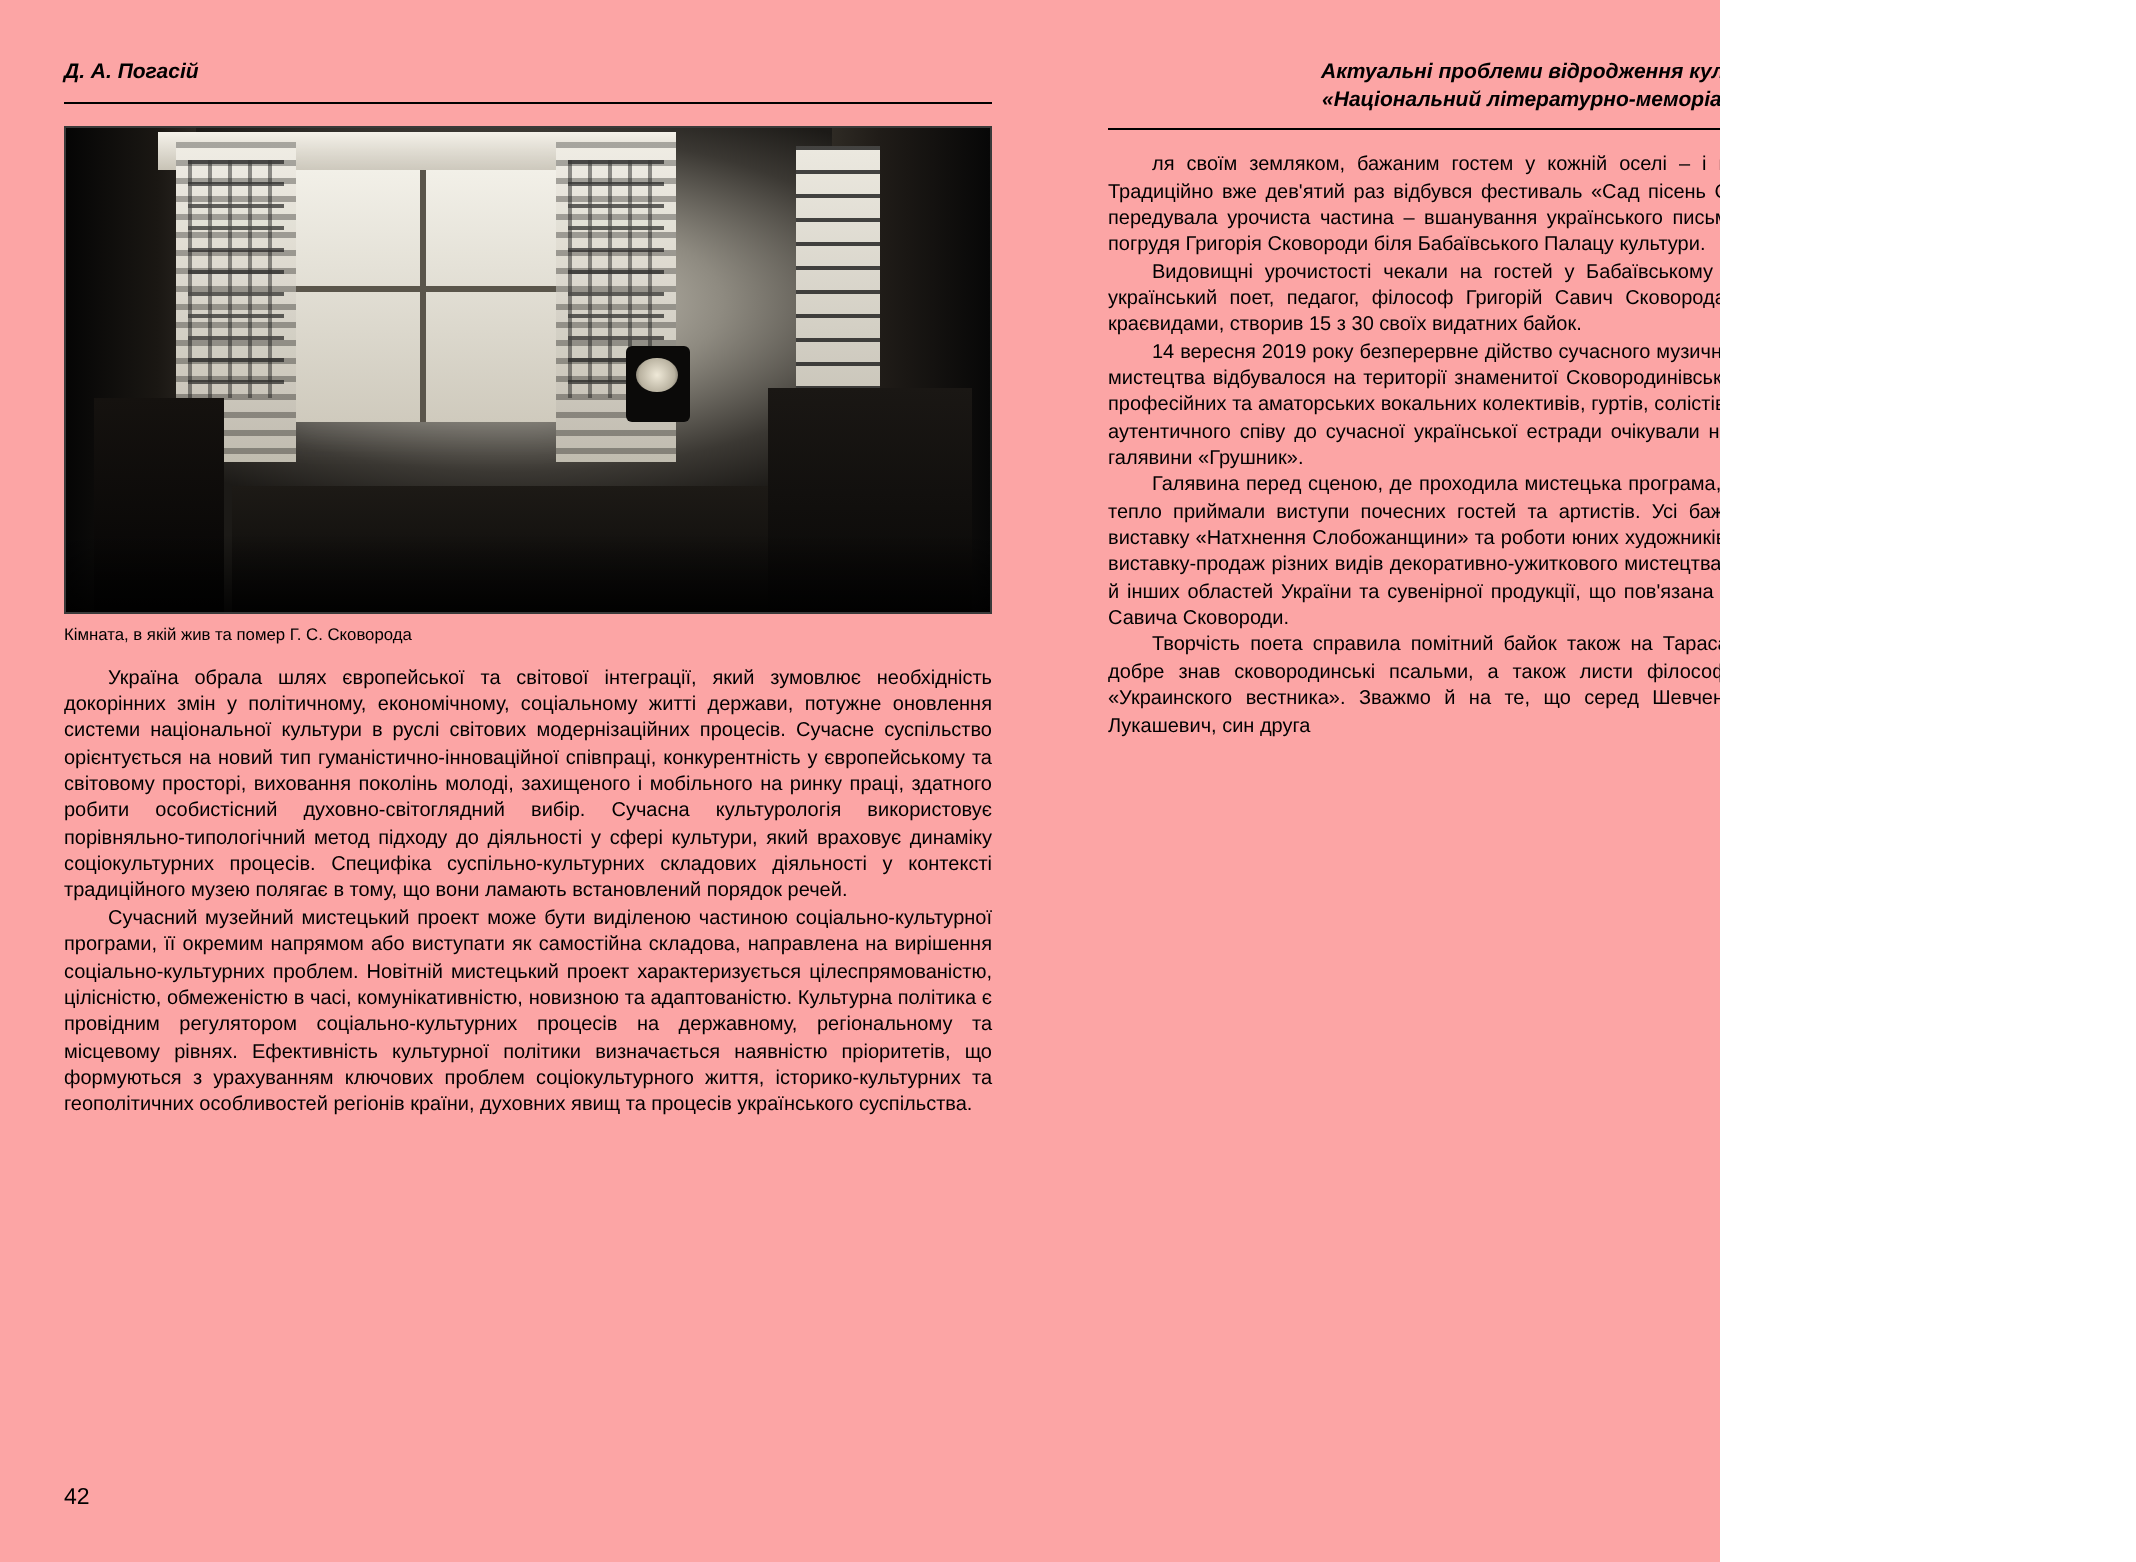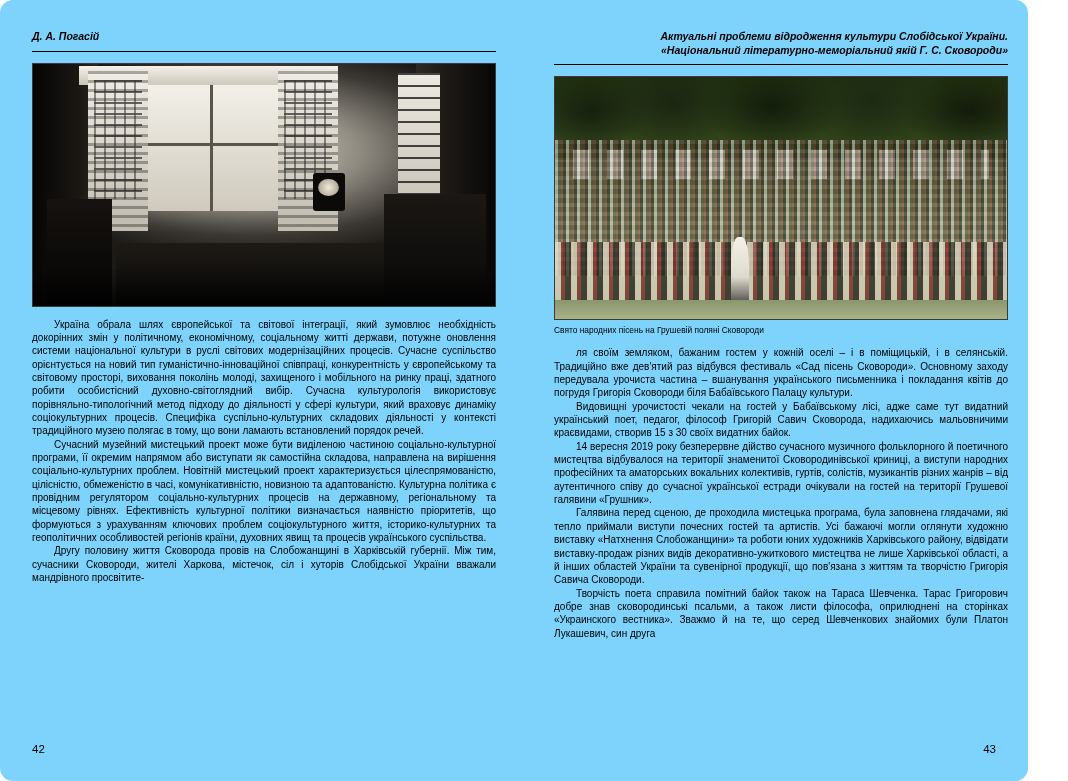--- a/index.html
+++ b/index.html
@@ -6,25 +6,24 @@
     margin: 0;
     padding: 0;
     background: #ffffff;
   }
   body {
     font-family: "Liberation Sans", sans-serif;
     color: #000000;
   }
   .spread {
     position: relative;
-    width: 1028px;
+    width: 860px;
     height: 781px;
-    background: #7dd3fc;
+    background: #fca5a5;
     overflow: hidden;
-    border-radius: 13px;
   }
   .page {
     position: absolute;
     top: 0;
     height: 781px;
     box-sizing: border-box;
   }
   .page-left {
     left: 0;
     width: 534px;
@@ -262,49 +261,38 @@
         <div class="curtain r">
             <div class="emb"></div>
           </div>
         <div class="towel"></div>
         <div class="clock"></div>
         <div class="table"></div>
         <div class="chair"></div>
         <div class="cabinet"></div>
         <div class="floor-shadow"></div>
       </div>
+      <div class="caption">Кімната, в якій жив та помер Г. С. Сковорода</div>
     </div>
 
     <div class="body-text">
       <p>Україна обрала шлях європейської та світової інтеграції, який зумовлює необхідність докорінних змін у політичному, економічному, соціальному житті держави, потужне оновлення системи національної культури в руслі світових модернізаційних процесів. Сучасне суспільство орієнтується на новий тип гуманістично-інноваційної співпраці, конкурентність у європейському та світовому просторі, виховання поколінь молоді, захищеного і мобільного на ринку праці, здатного робити особистісний духовно-світоглядний вибір. Сучасна культурологія використовує порівняльно-типологічний метод підходу до діяльності у сфері культури, який враховує динаміку соціокультурних процесів. Специфіка суспільно-культурних складових діяльності у контексті традиційного музею полягає в тому, що вони ламають встановлений порядок речей.</p>
       <p>Сучасний музейний мистецький проект може бути виділеною частиною соціально-культурної програми, її окремим напрямом або виступати як самостійна складова, направлена на вирішення соціально-культурних проблем. Новітній мистецький проект характеризується цілеспрямованістю, цілісністю, обмеженістю в часі, комунікативністю, новизною та адаптованістю. Культурна політика є провідним регулятором соціально-культурних процесів на державному, регіональному та місцевому рівнях. Ефективність культурної політики визначається наявністю пріоритетів, що формуються з урахуванням ключових проблем соціокультурного життя, історико-культурних та геополітичних особливостей регіонів країни, духовних явищ та процесів українського суспільства.</p>
-      <p>Другу половину життя Сковорода провів на Слобожанщині в Харківській губернії. Між тим, сучасники Сковороди, жителі Харкова, містечок, сіл і хуторів Слобідської України вважали мандрівного просвітите-</p>
     </div>
 
     <div class="folio left">42</div>
   </div>
 
   <div class="page page-right">
     <div class="running-head right">
       <div>Актуальні проблеми відродження культури Слобідської України.</div>
       <div>«Національний літературно-меморіальний якій Г. С. Сковороди»</div>
     </div>
     <hr class="rule">
 
-    <div class="figure">
-      <div class="photo glade">
-        <div class="trees"></div>
-        <div class="tents"></div>
-        <div class="crowd"></div>
-        <div class="front-row"></div>
-        <div class="performer"></div>
-        <div class="grass"></div>
-      </div>
-      <div class="caption">Свято народних пісень на Грушевій поляні Сковороди</div>
-    </div>
 
     <div class="body-text">
       <p>ля своїм земляком, бажаним гостем у кожній оселі – і в поміщицькій, і в селянській. Традиційно вже дев'ятий раз відбувся фестиваль «Сад пісень Сковороди». Основному заходу передувала урочиста частина – вшанування українського письменника і покладання квітів до погрудя Григорія Сковороди біля Бабаївського Палацу культури.</p>
       <p>Видовищні урочистості чекали на гостей у Бабаївському лісі, адже саме тут видатний український поет, педагог, філософ Григорій Савич Сковорода, надихаючись мальовничими краєвидами, створив 15 з 30 своїх видатних байок.</p>
       <p>14 вересня 2019 року безперервне дійство сучасного музичного фольклорного й поетичного мистецтва відбувалося на території знаменитої Сковородинівської криниці, а виступи народних професійних та аматорських вокальних колективів, гуртів, солістів, музикантів різних жанрів – від аутентичного співу до сучасної української естради очікували на гостей на території Грушевої галявини «Грушник».</p>
       <p>Галявина перед сценою, де проходила мистецька програма, була заповнена глядачами, які тепло приймали виступи почесних гостей та артистів. Усі бажаючі могли оглянути художню виставку «Натхнення Слобожанщини» та роботи юних художників Харківського району, відвідати виставку-продаж різних видів декоративно-ужиткового мистецтва не лише Харківської області, а й інших областей України та сувенірної продукції, що пов'язана з життям та творчістю Григорія Савича Сковороди.</p>
       <p>Творчість поета справила помітний байок також на Тараса Шевченка. Тарас Григорович добре знав сковородинські псальми, а також листи філософа, оприлюднені на сторінках «Украинского вестника». Зважмо й на те, що серед Шевченкових знайомих були Платон Лукашевич, син друга</p>
     </div>
 
     <div class="folio right">43</div>

